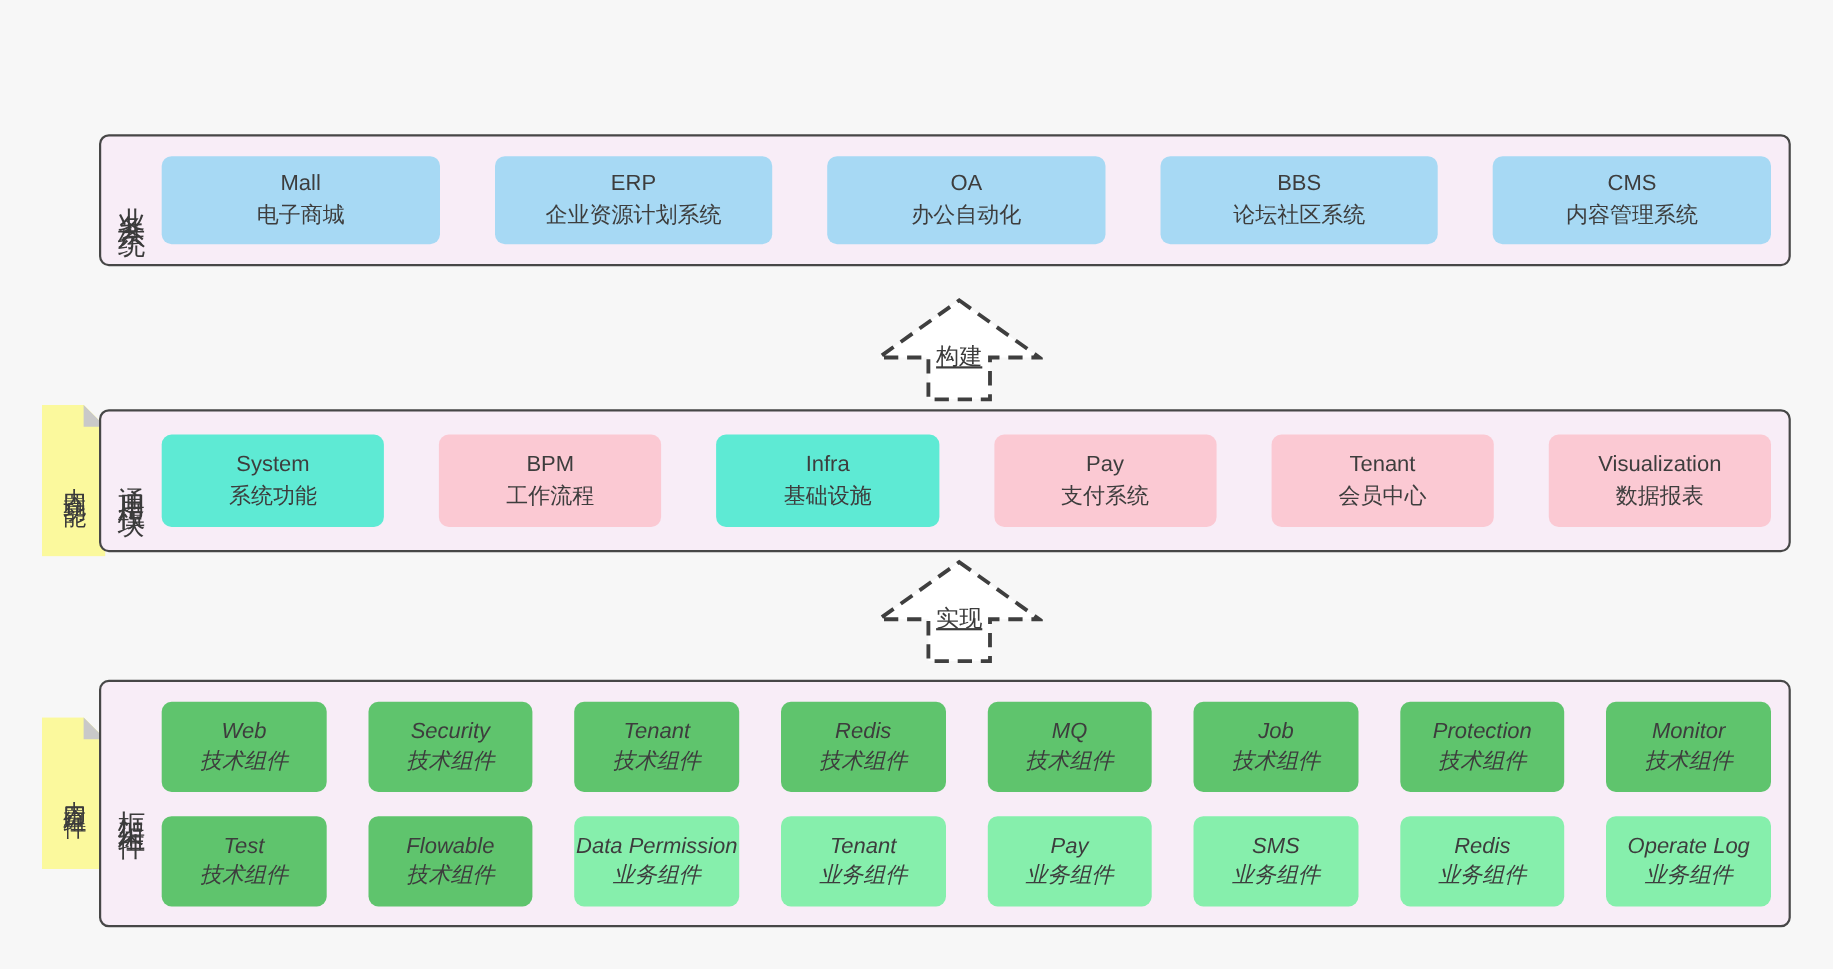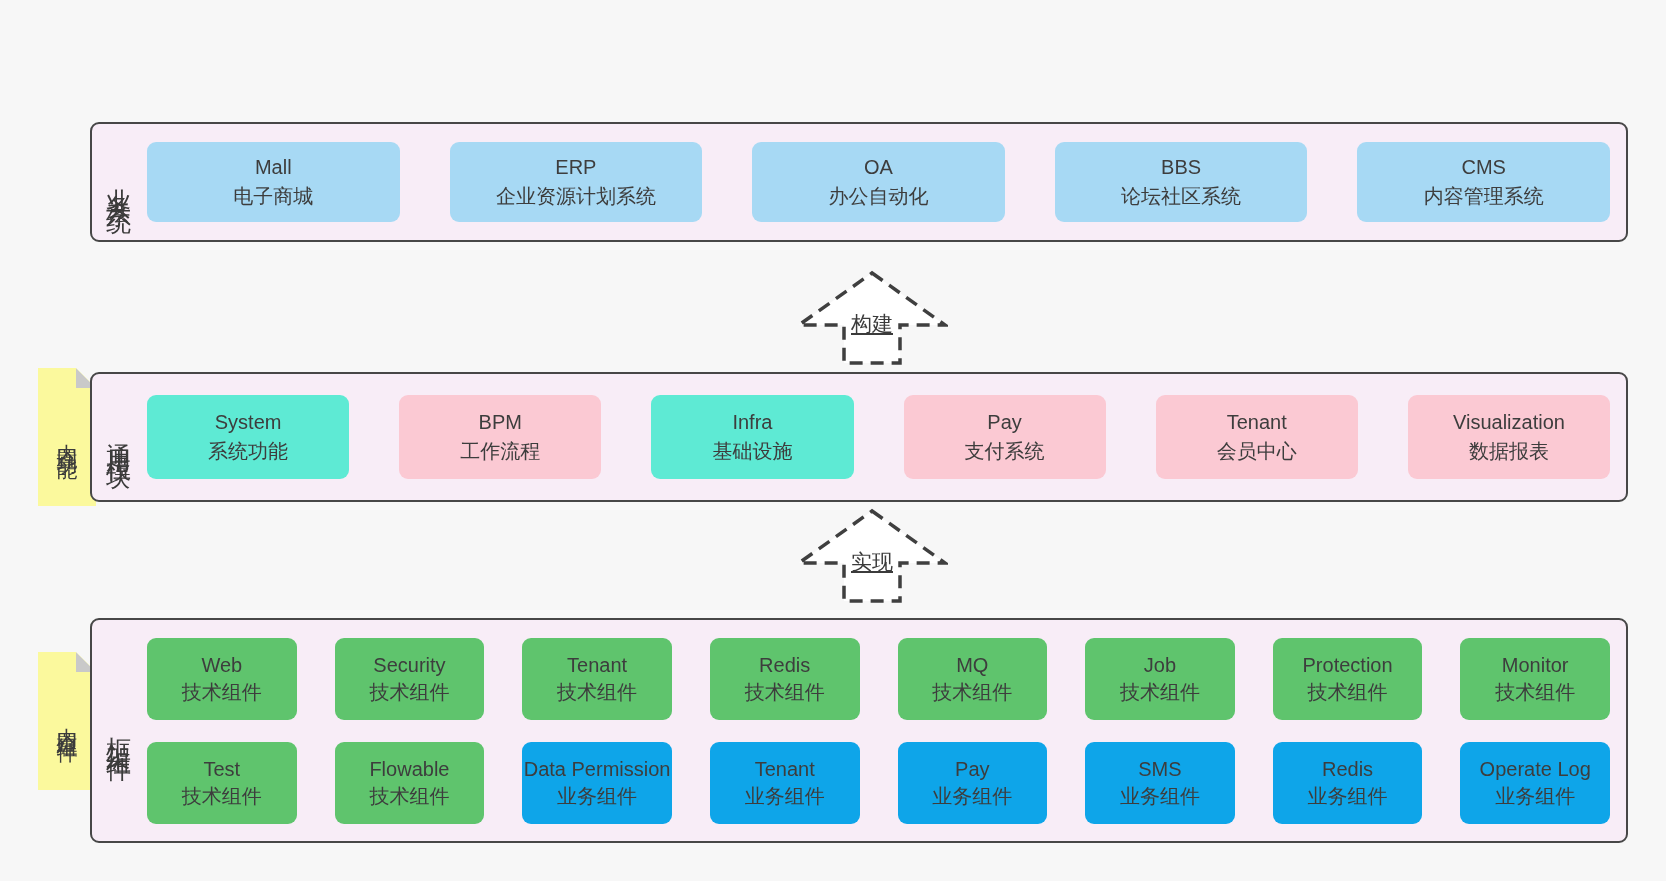--- a/index.html
+++ b/index.html
@@ -50,24 +50,24 @@
   .panel-modules{top:372px;height:130px;}
   .panel-modules .box{height:84px;}
   .box-core{background:#5eead4;}
   .box-optional{background:#fbc9d3;}
   .panel-components{top:618px;height:225px;}
   .rows{
     flex:1;display:flex;flex-direction:column;
     gap:22px;justify-content:center;
     padding-right:16px;
   }
-  .row{display:flex;gap:38px;}
+  .row{display:flex;gap:38px;font-style:italic;}
   .row .box{height:82px;line-height:27px;}
   .box-tech{background:#5fc46d;}
-  .box-biz{background:#0ea5e9;}
+  .box-biz{background:#86efac;}
 
   
   .sticky{
     position:absolute;left:38px;width:58px;
     background:#fbf99d;
     z-index:1;
     clip-path:polygon(0 0, calc(100% - 20px) 0, 100% 20px, 100% 100%, 0 100%);
     display:flex;align-items:center;justify-content:center;
   }
   .sticky span{

